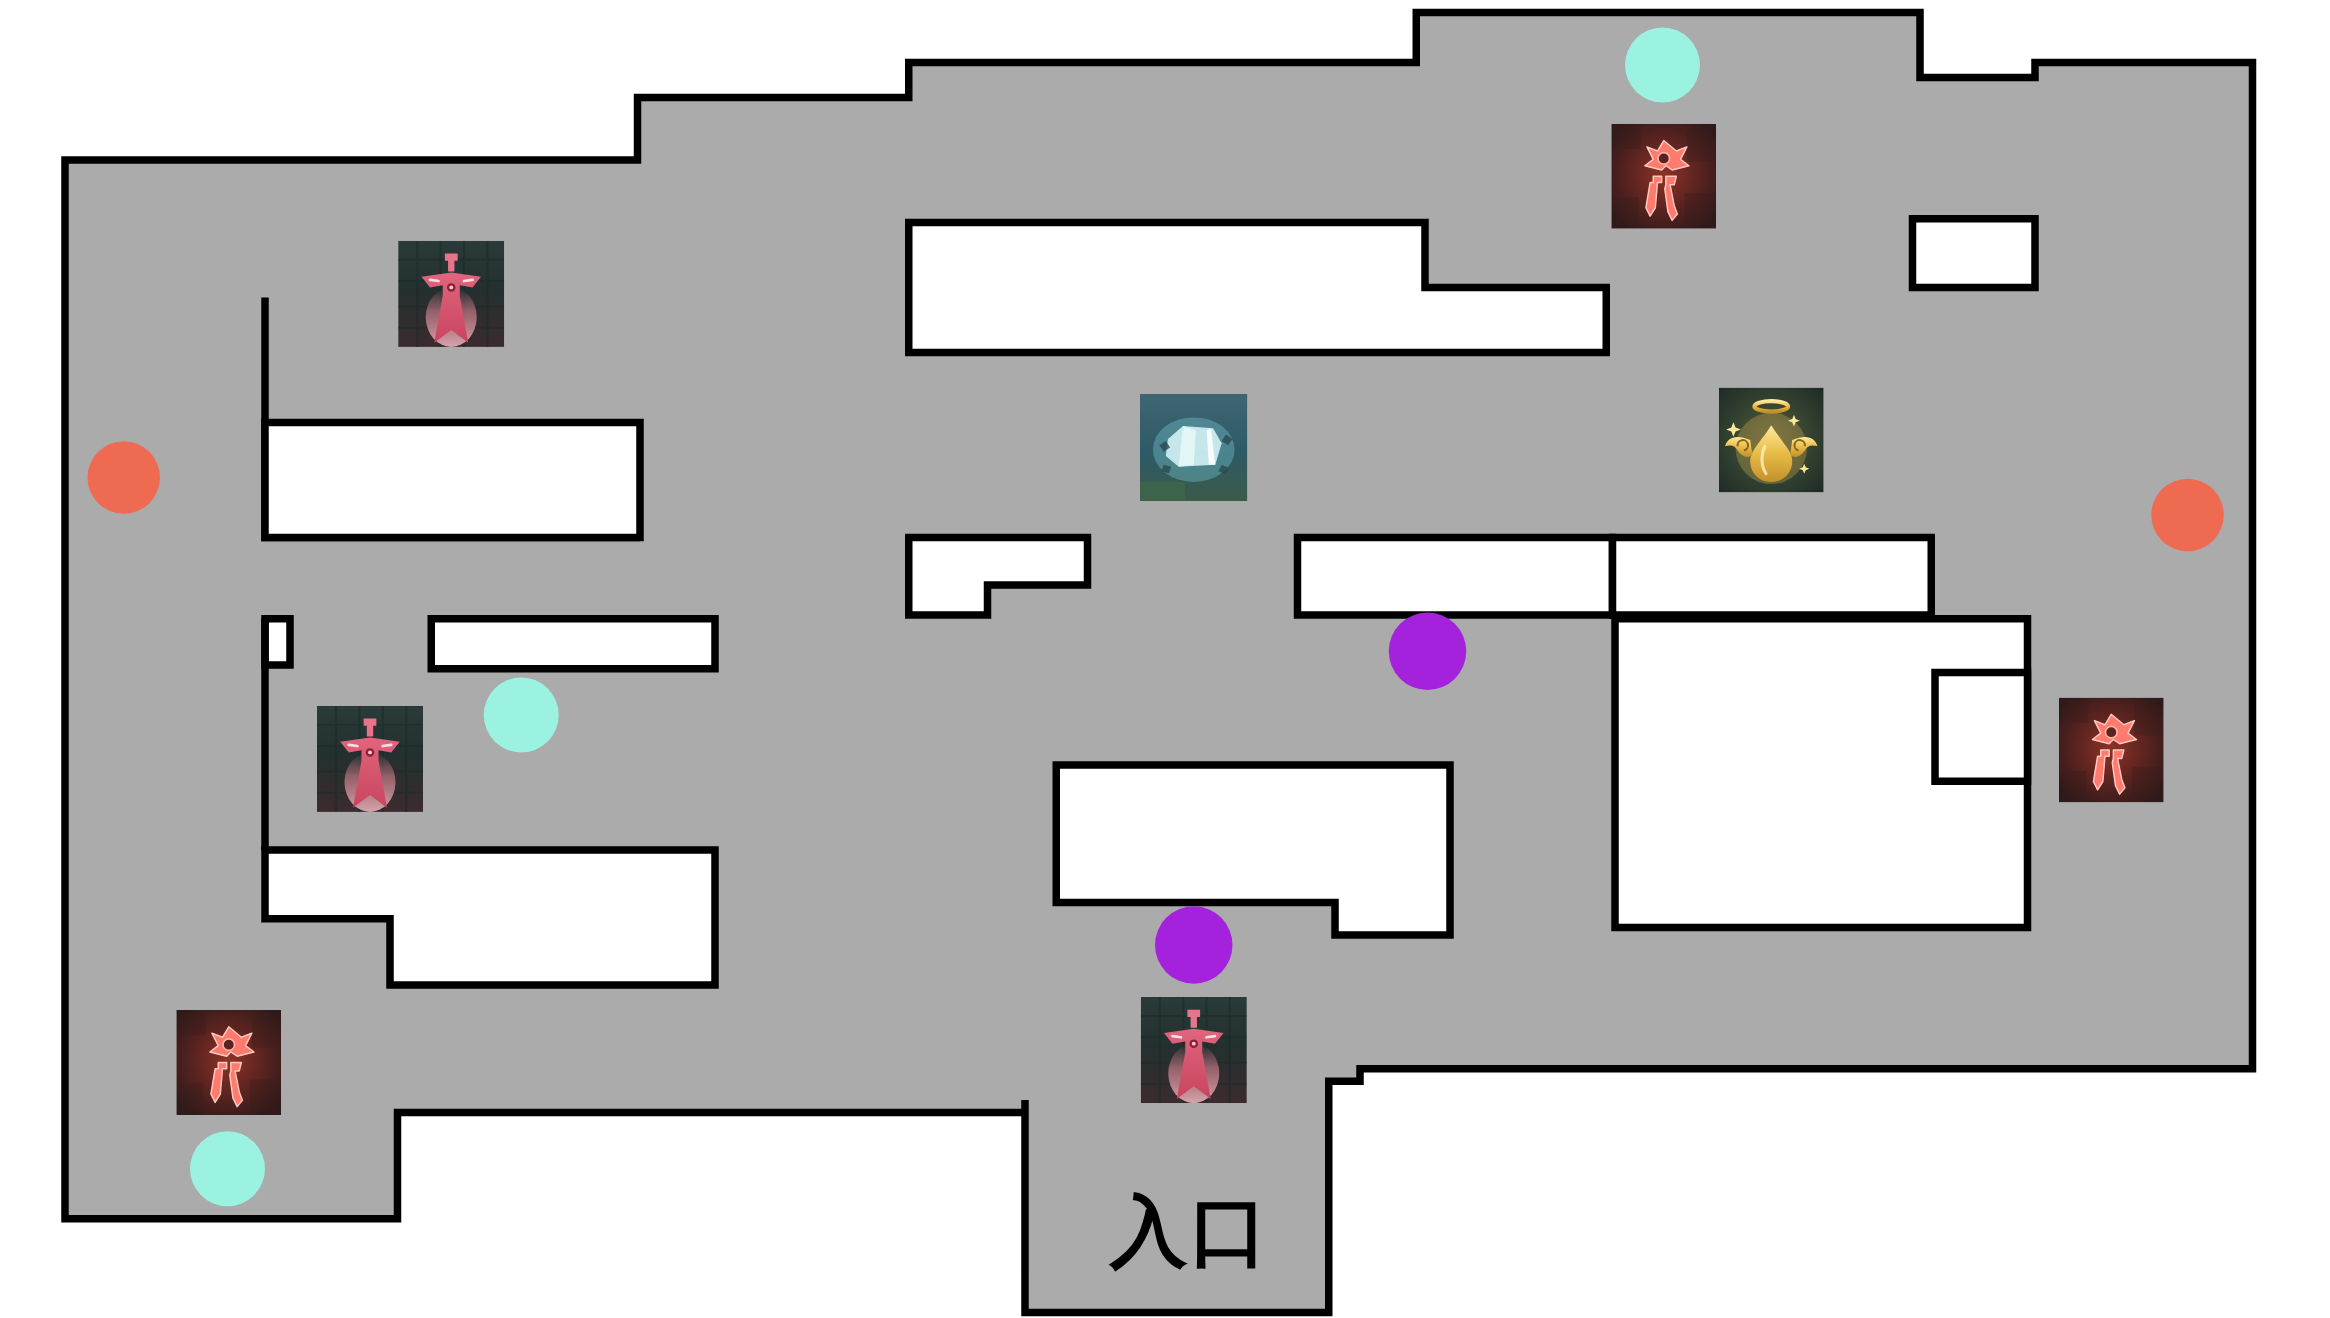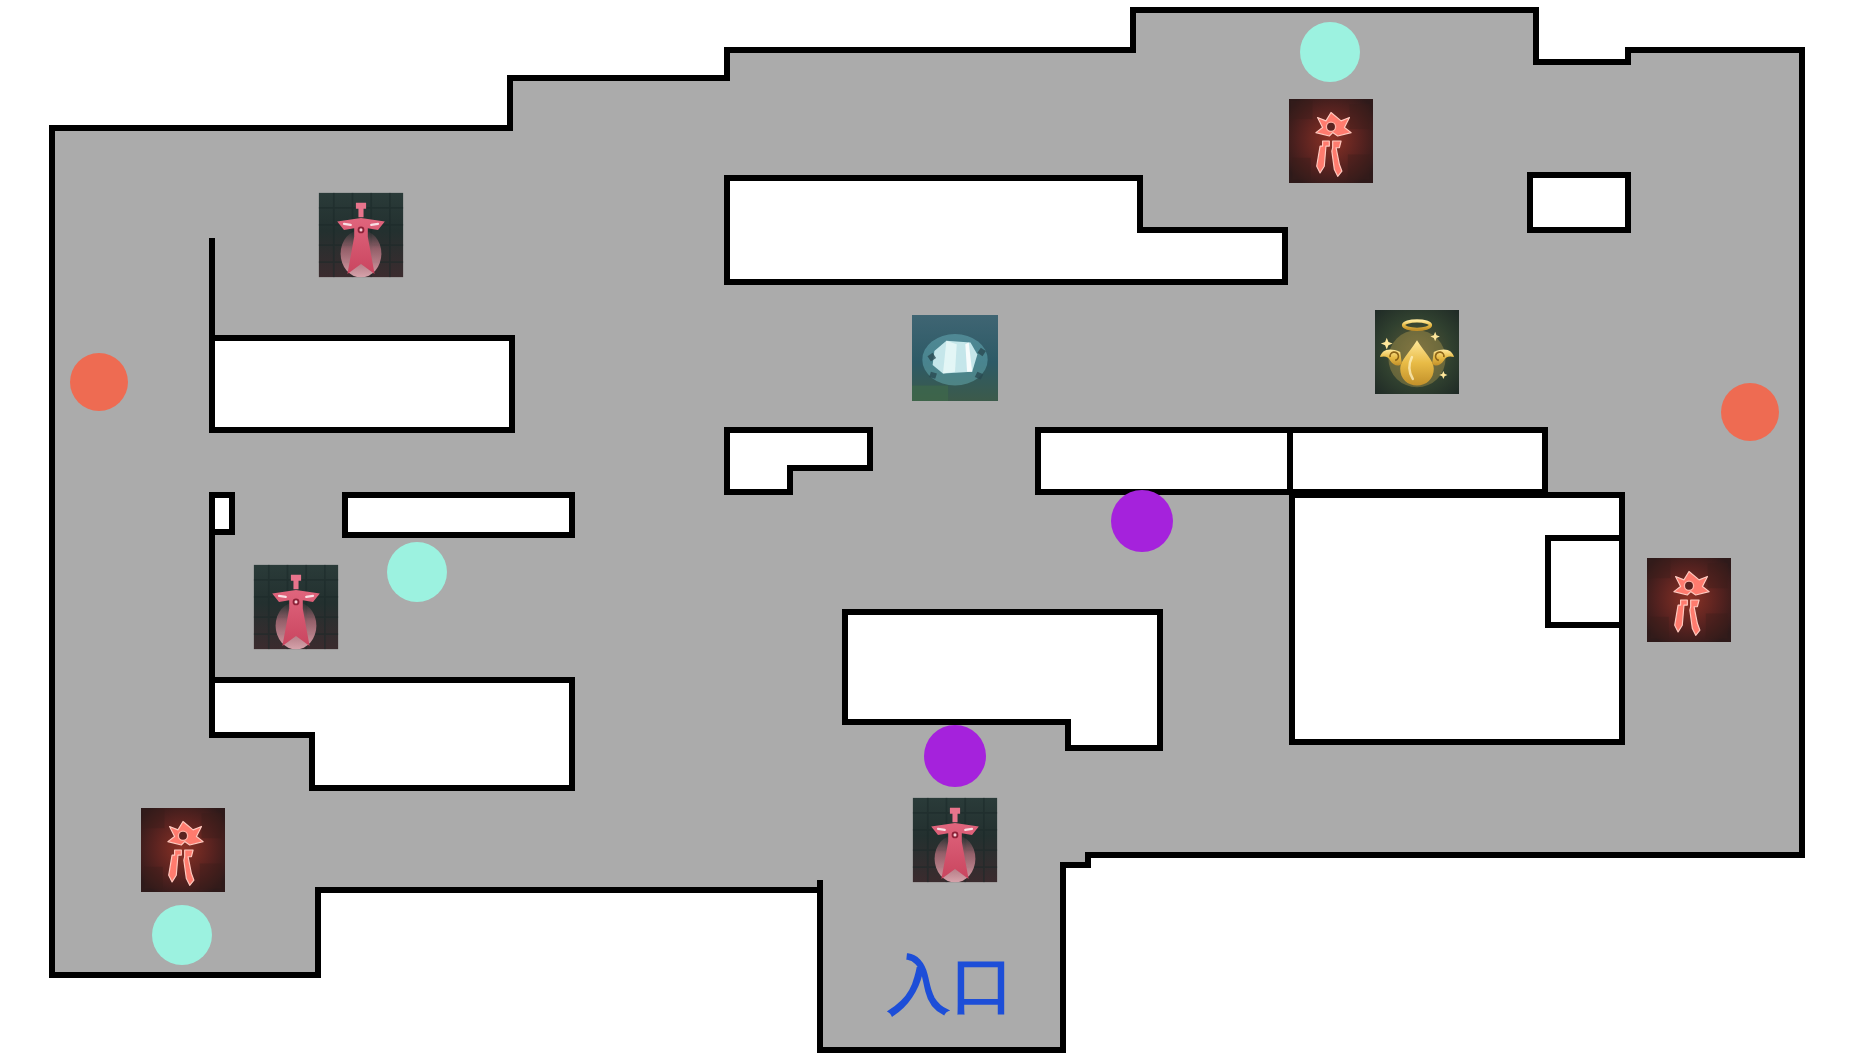--- a/index.html
+++ b/index.html
@@ -39,21 +39,21 @@
     position: absolute;
     left: 0; top: 0;
     width: 100%;
     height: 100%;
   }
   .entrance-label {
     position: absolute;
     transform: translate(-50%, -50%);
     font-family: Liberation Serif, serif;
     font-weight: 700;
-    color: #1d4ed8;
+    color: #000000;
     white-space: nowrap;
     letter-spacing: 2px;
   }
 </style>
 </head>
 <body>
 
 <div id="map-root">
 
   <svg id="map-svg" viewBox="0 0 1864 1054">

